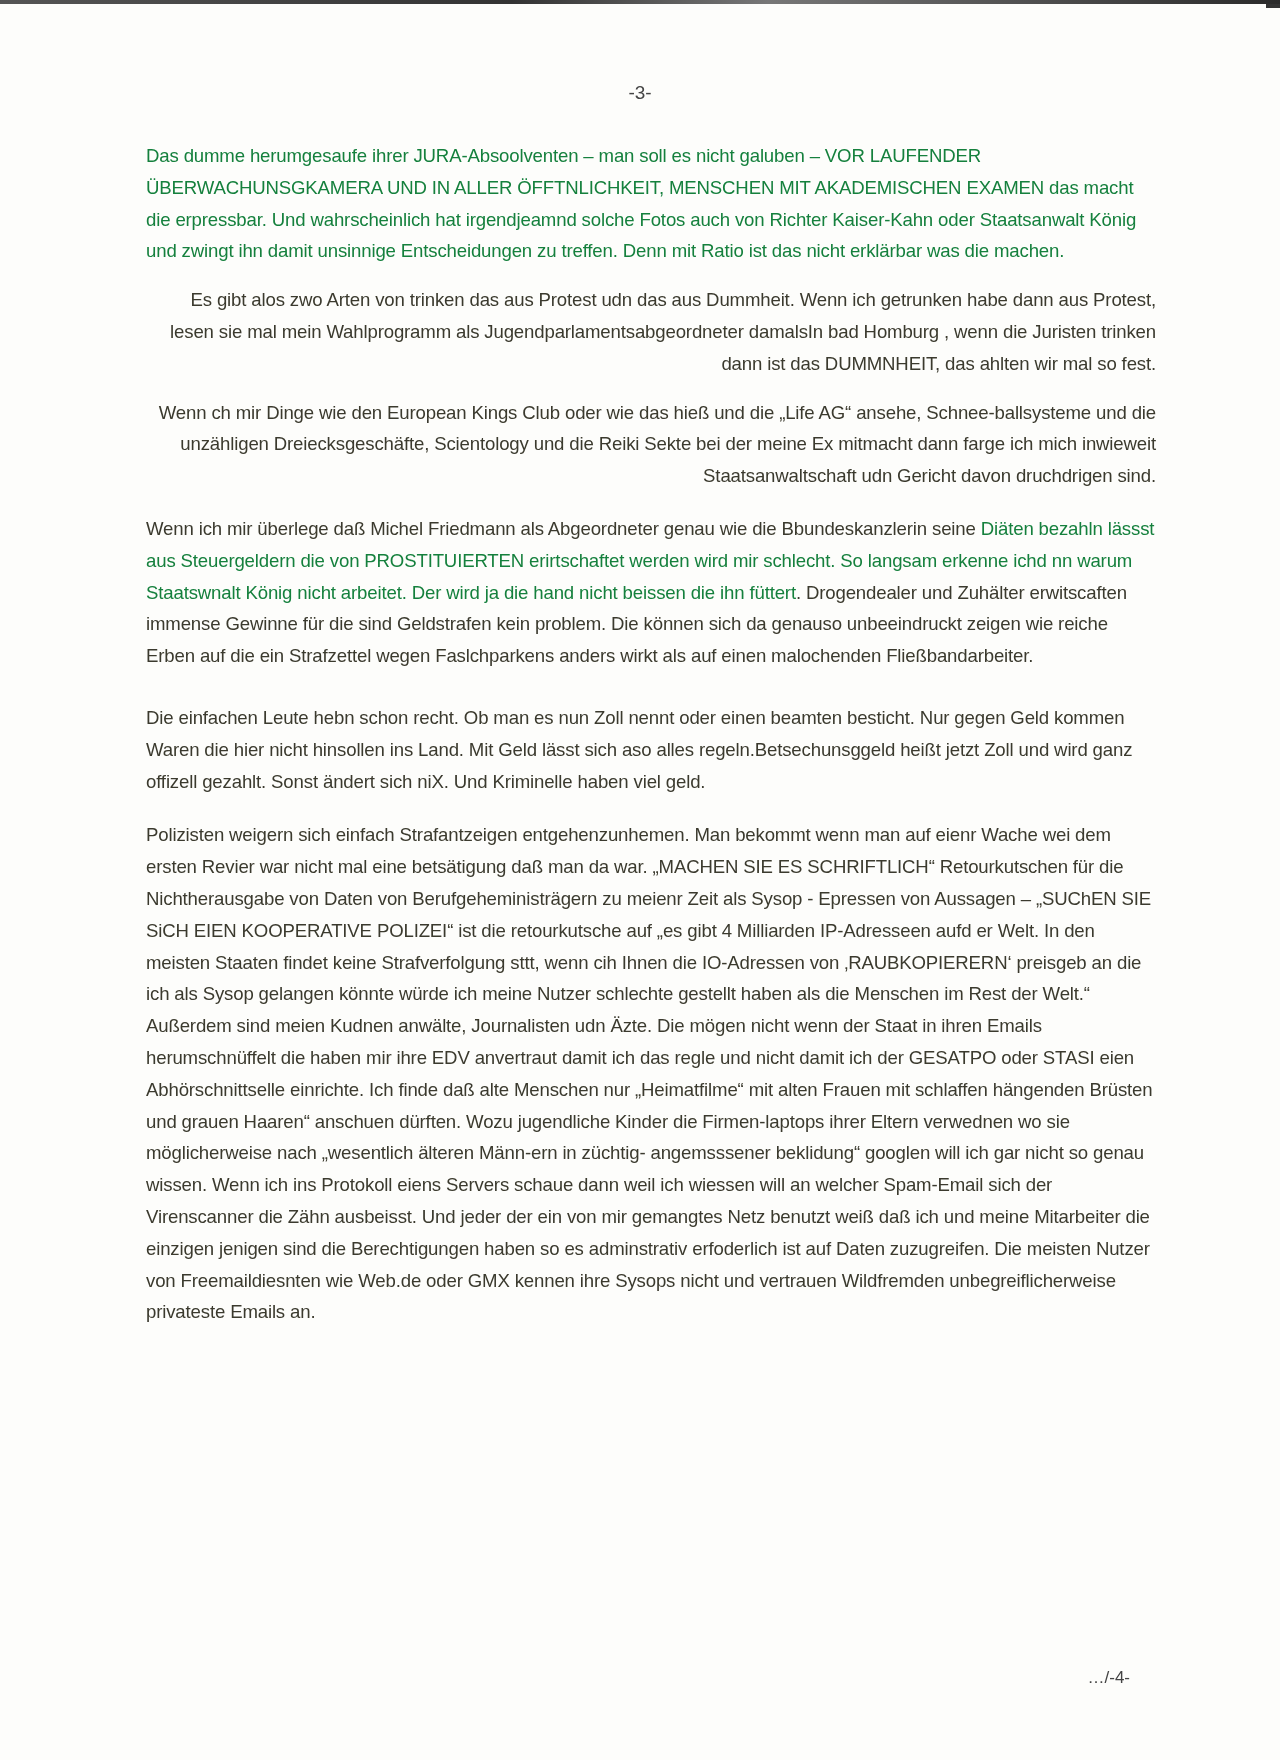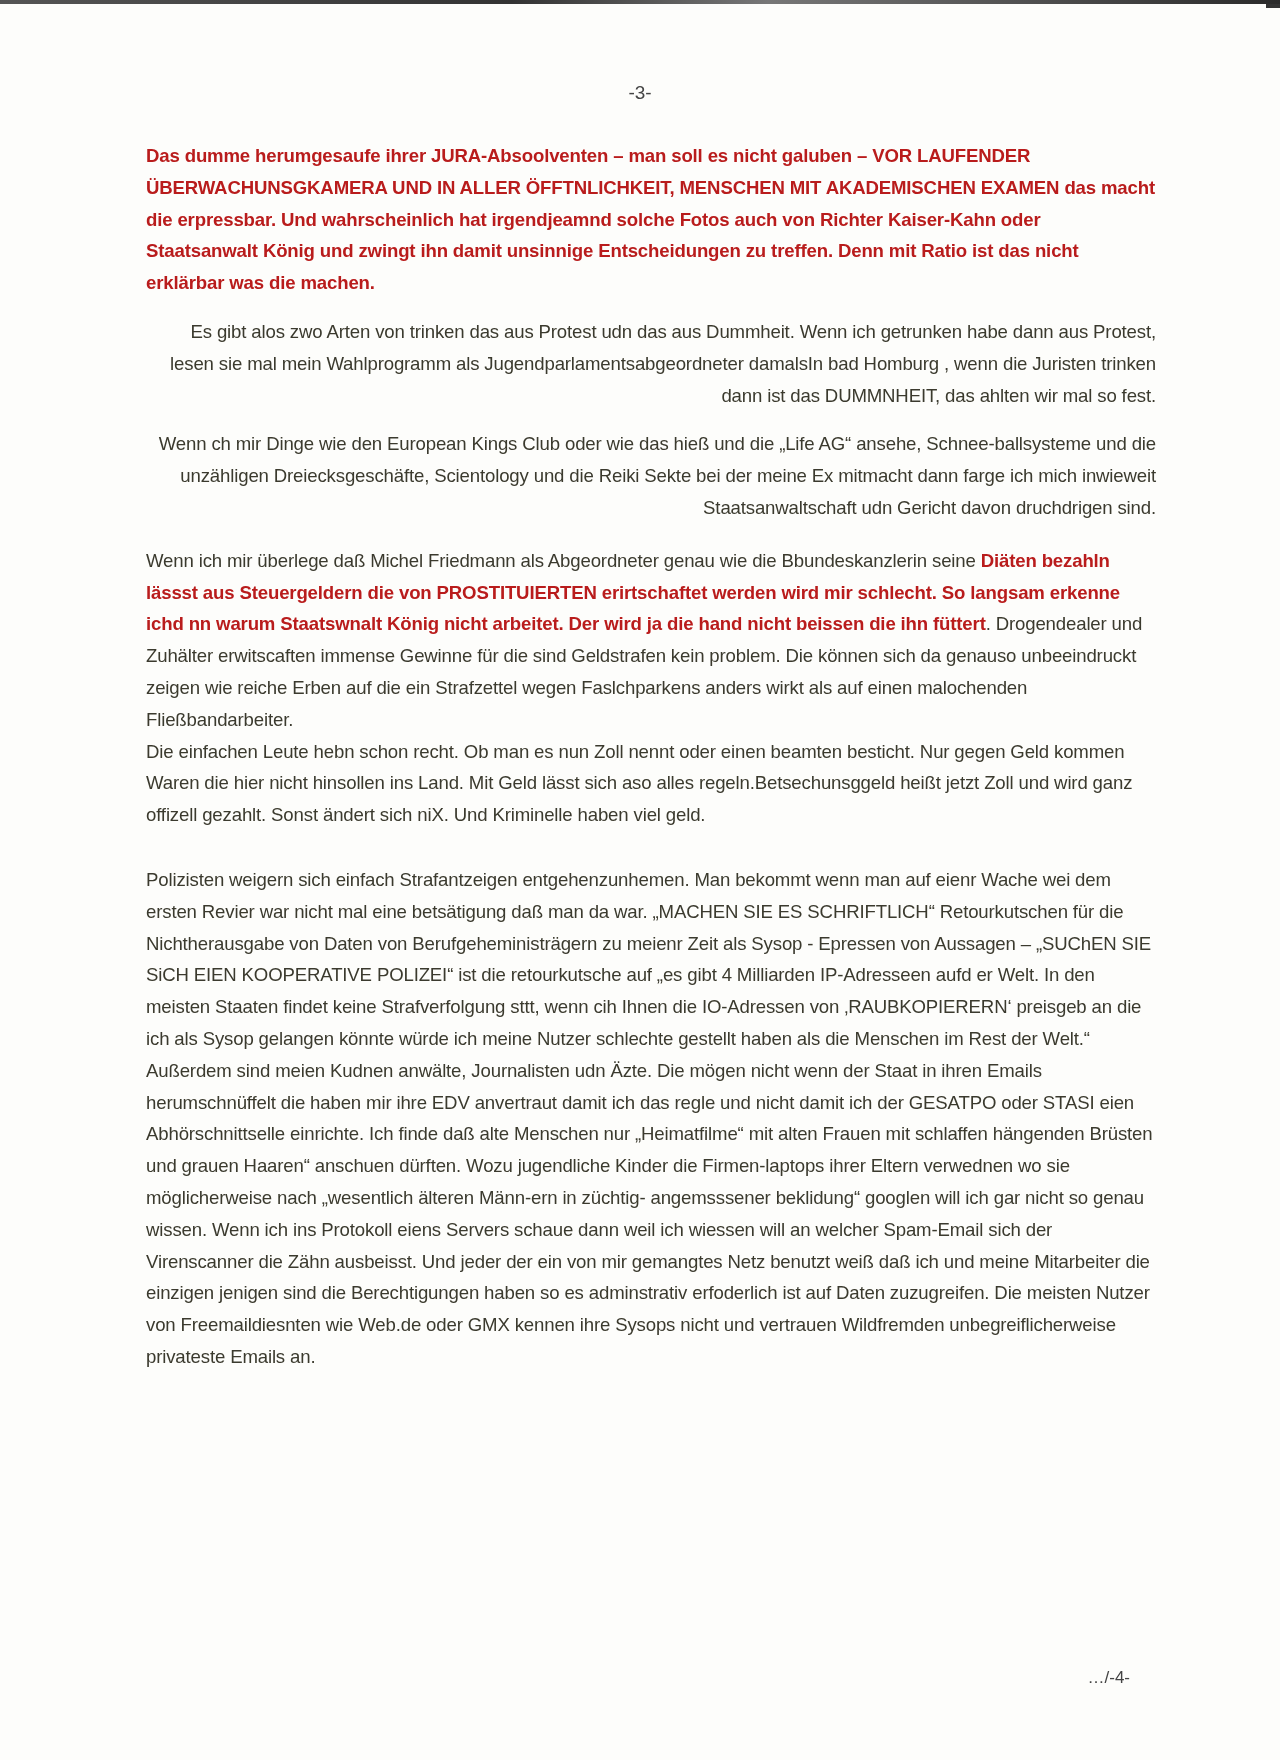--- a/index.html
+++ b/index.html
@@ -20,25 +20,25 @@
     }
     .page-number {
       position: absolute; top: 82px; left: 0; width: 1280px;
       text-align: center; font-size: 19px; color: #444;
     }
     .body-text {
       position: absolute; left: 146px; top: 140px; width: 1010px;
       font-size: 18.6px; line-height: 31.8px; letter-spacing: -0.15px;
     }
     .para { margin: 0; }
-    .b { font-weight: bold; color: #b91c1c; }
+    .b { font-weight: normal; color: #15803d; }
     .gap-2 { margin-top: 17px; text-align: right; }
     .gap-3 { margin-top: 21px; }
-    .gap-4 { }
-    .gap-5 { margin-top: 33px; }
+    .gap-4 { margin-top: 30px; }
+    .gap-5 { margin-top: 22px; }
     .footer-ref {
       position: absolute; right: 150px; top: 1668px;
       font-size: 17px; color: #444;
     }
   </style>
 </head>
 <body>
 
 <div class="scan-edge"></div>
 <div class="scan-edge-right"></div>

